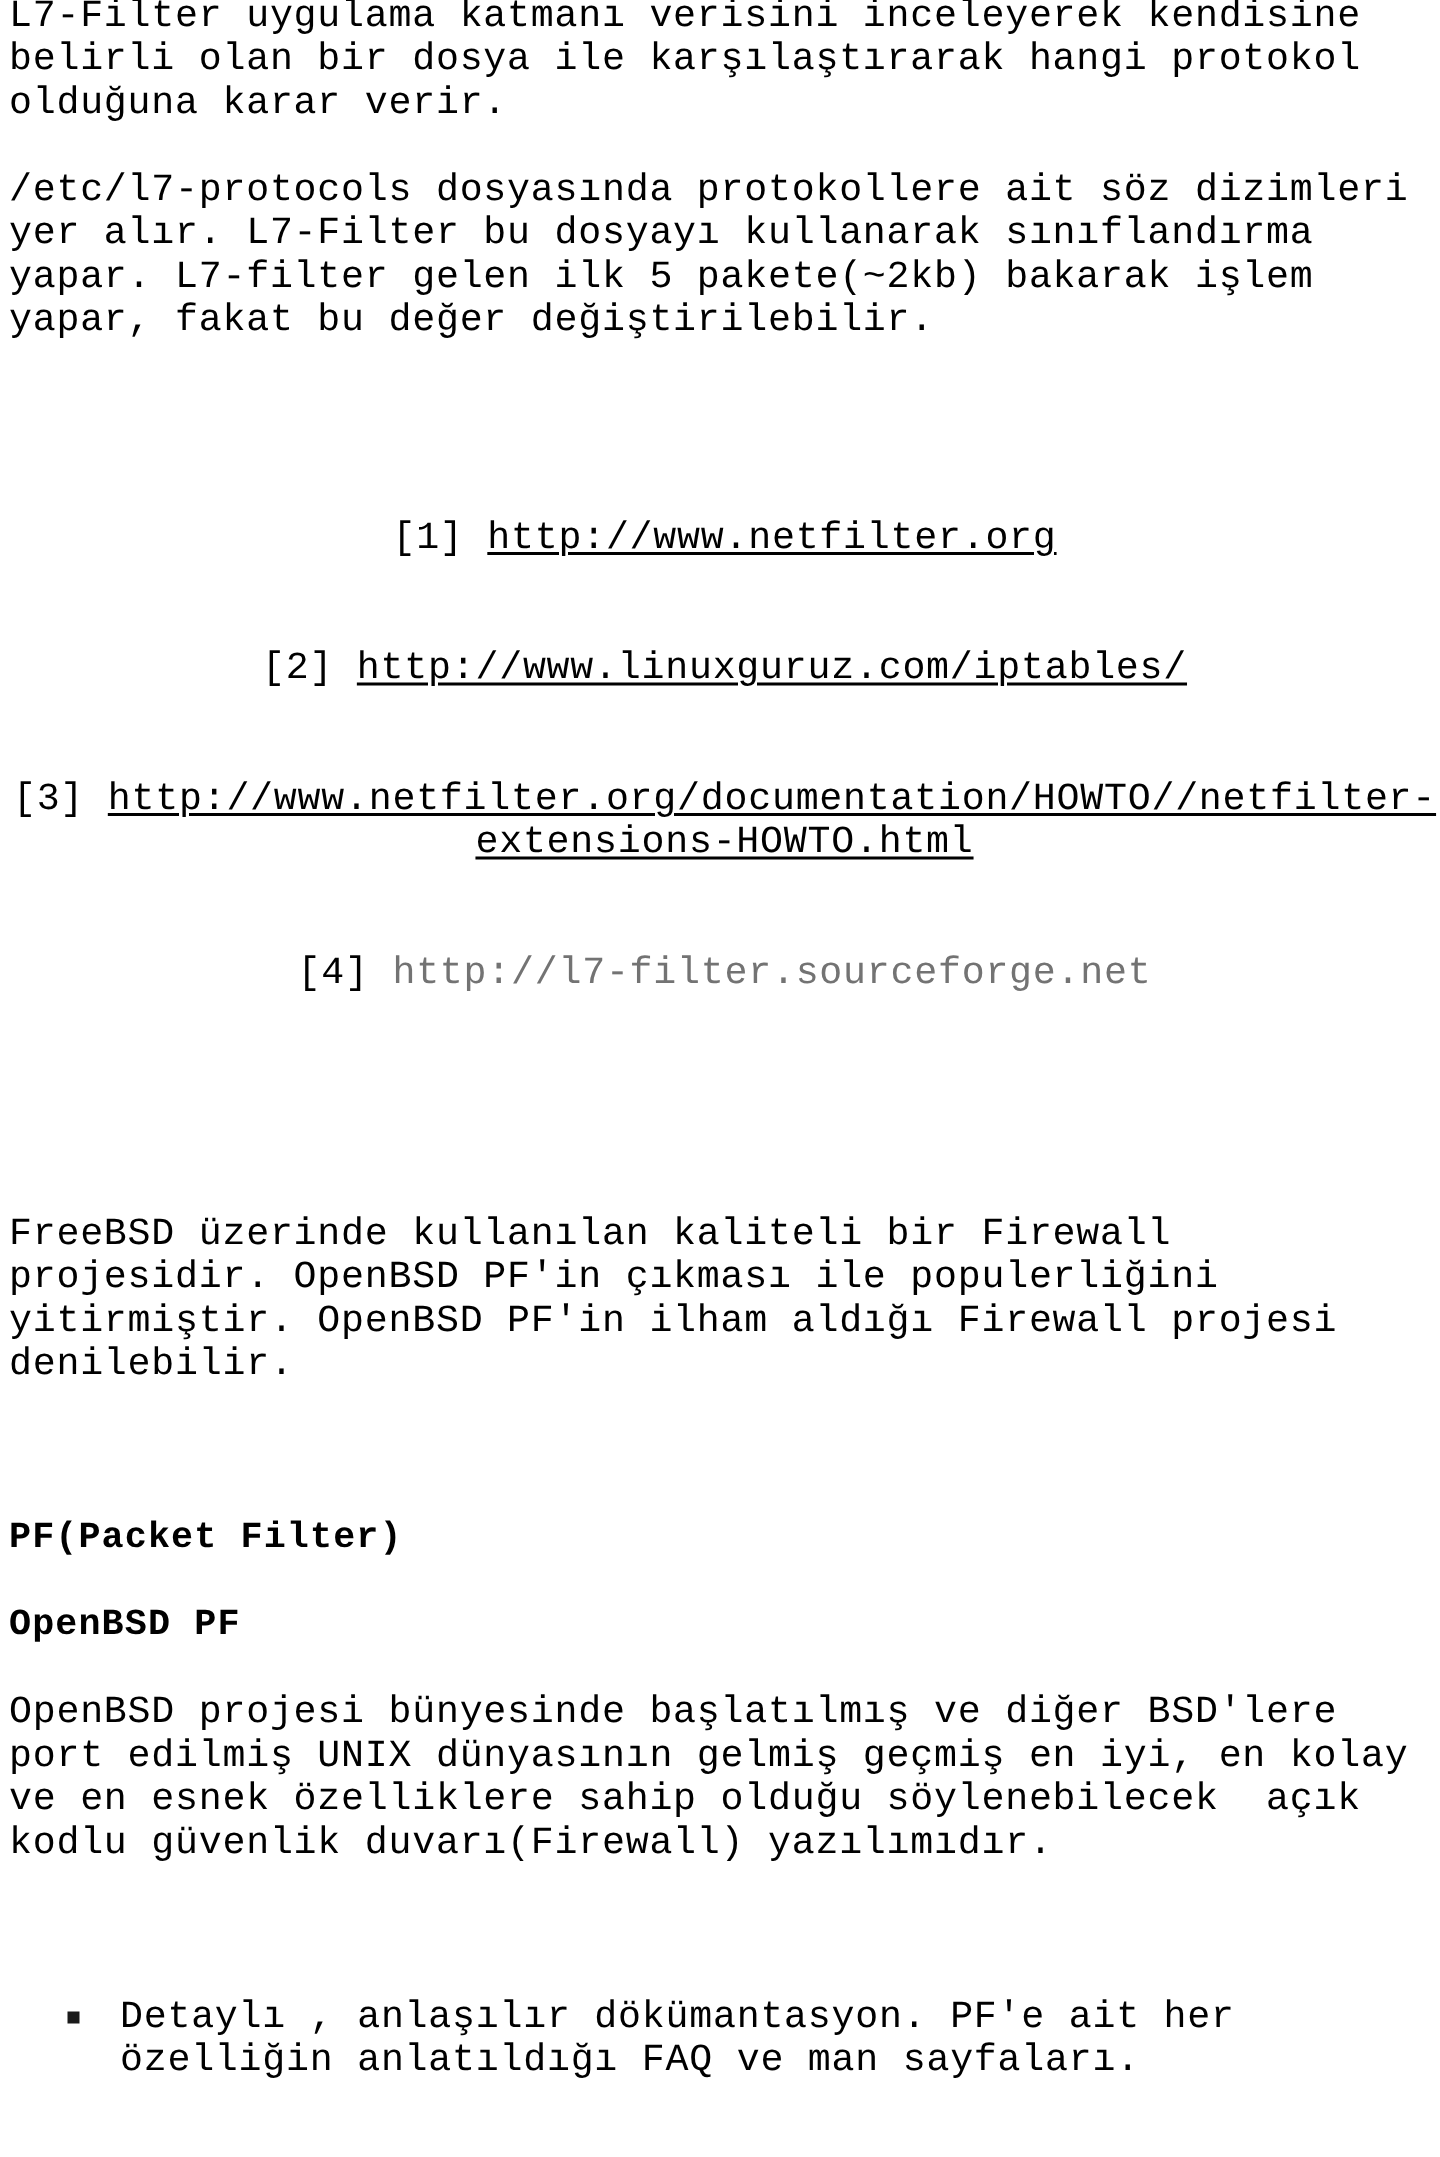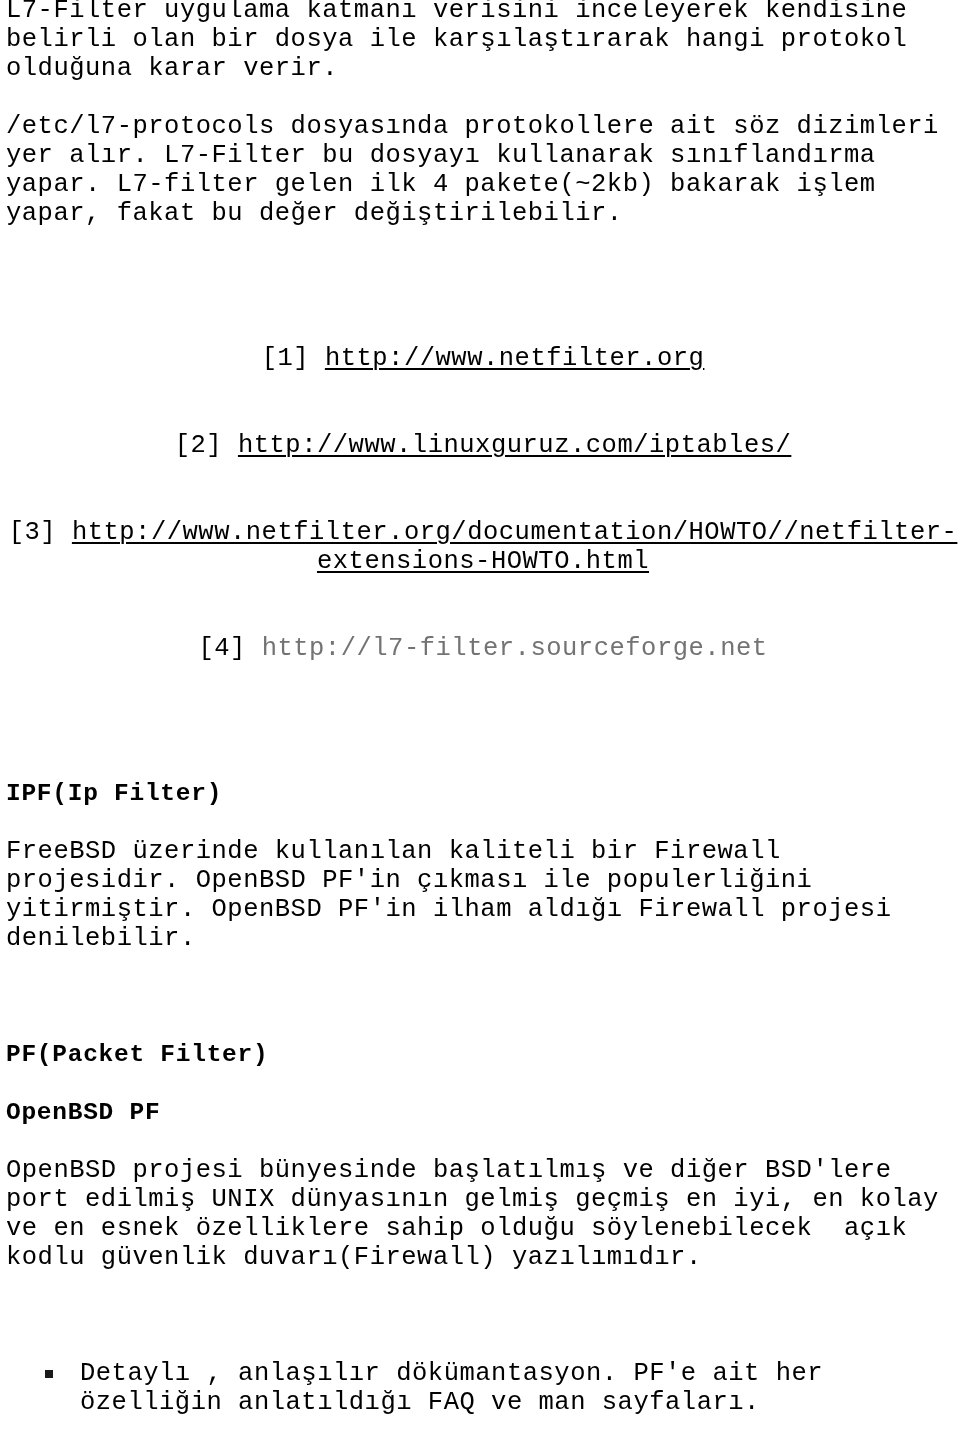--- a/index.html
+++ b/index.html
@@ -99,37 +99,36 @@
 </head>
 <body>
 
 <div class="page">
   <div class="content">
 
     <p class="para">L7-Filter uygulama katmanı verisini inceleyerek kendisine belirli olan bir dosya ile karşılaştırarak hangi protokol olduğuna karar verir.</p>
 
     <div class="gap-29"></div>
 
-    <p class="para">/etc/l7-protocols dosyasında protokollere ait söz dizimleri yer alır. L7-Filter bu dosyayı kullanarak sınıflandırma yapar. L7-filter gelen ilk 4 pakete(~2kb) bakarak işlem yapar, fakat bu değer değiştirilebilir.</p>
+    <p class="para">/etc/l7-protocols dosyasında protokollere ait söz dizimleri yer alır. L7-Filter bu dosyayı kullanarak sınıflandırma yapar. L7-filter gelen ilk 5 pakete(~2kb) bakarak işlem yapar, fakat bu değer değiştirilebilir.</p>
 
     <div class="gap-29"></div>
 
 
     <div class="gap-29"></div>
 
     <div class="reflist">
       <span class="refline"><span>[1] </span><a class="link" href="#">http://www.netfilter.org</a></span>
       <span class="refline"><span>[2] </span><a class="link" href="#">http://www.linuxguruz.com/iptables/</a></span>
       <span class="refline"><span>[3] </span><a class="link" href="#">http://www.netfilter.org/documentation/HOWTO//netfilter-extensions-HOWTO.html</a></span>
       <span class="refline"><span>[4] </span><span class="nolink">http://l7-filter.sourceforge.net</span></span>
     </div>
 
     <div class="gap-58"></div>
 
-    <p class="heading">IPF(Ip Filter)</p>
 
     <div class="gap-29"></div>
 
     <p class="para">FreeBSD üzerinde kullanılan kaliteli bir Firewall projesidir. OpenBSD PF'in çıkması ile populerliğini yitirmiştir. OpenBSD PF'in ilham aldığı Firewall projesi denilebilir.</p>
 
     <div class="gap-58"></div>
     <div class="gap-29"></div>
 
     <p class="heading">PF(Packet Filter)</p>
 

